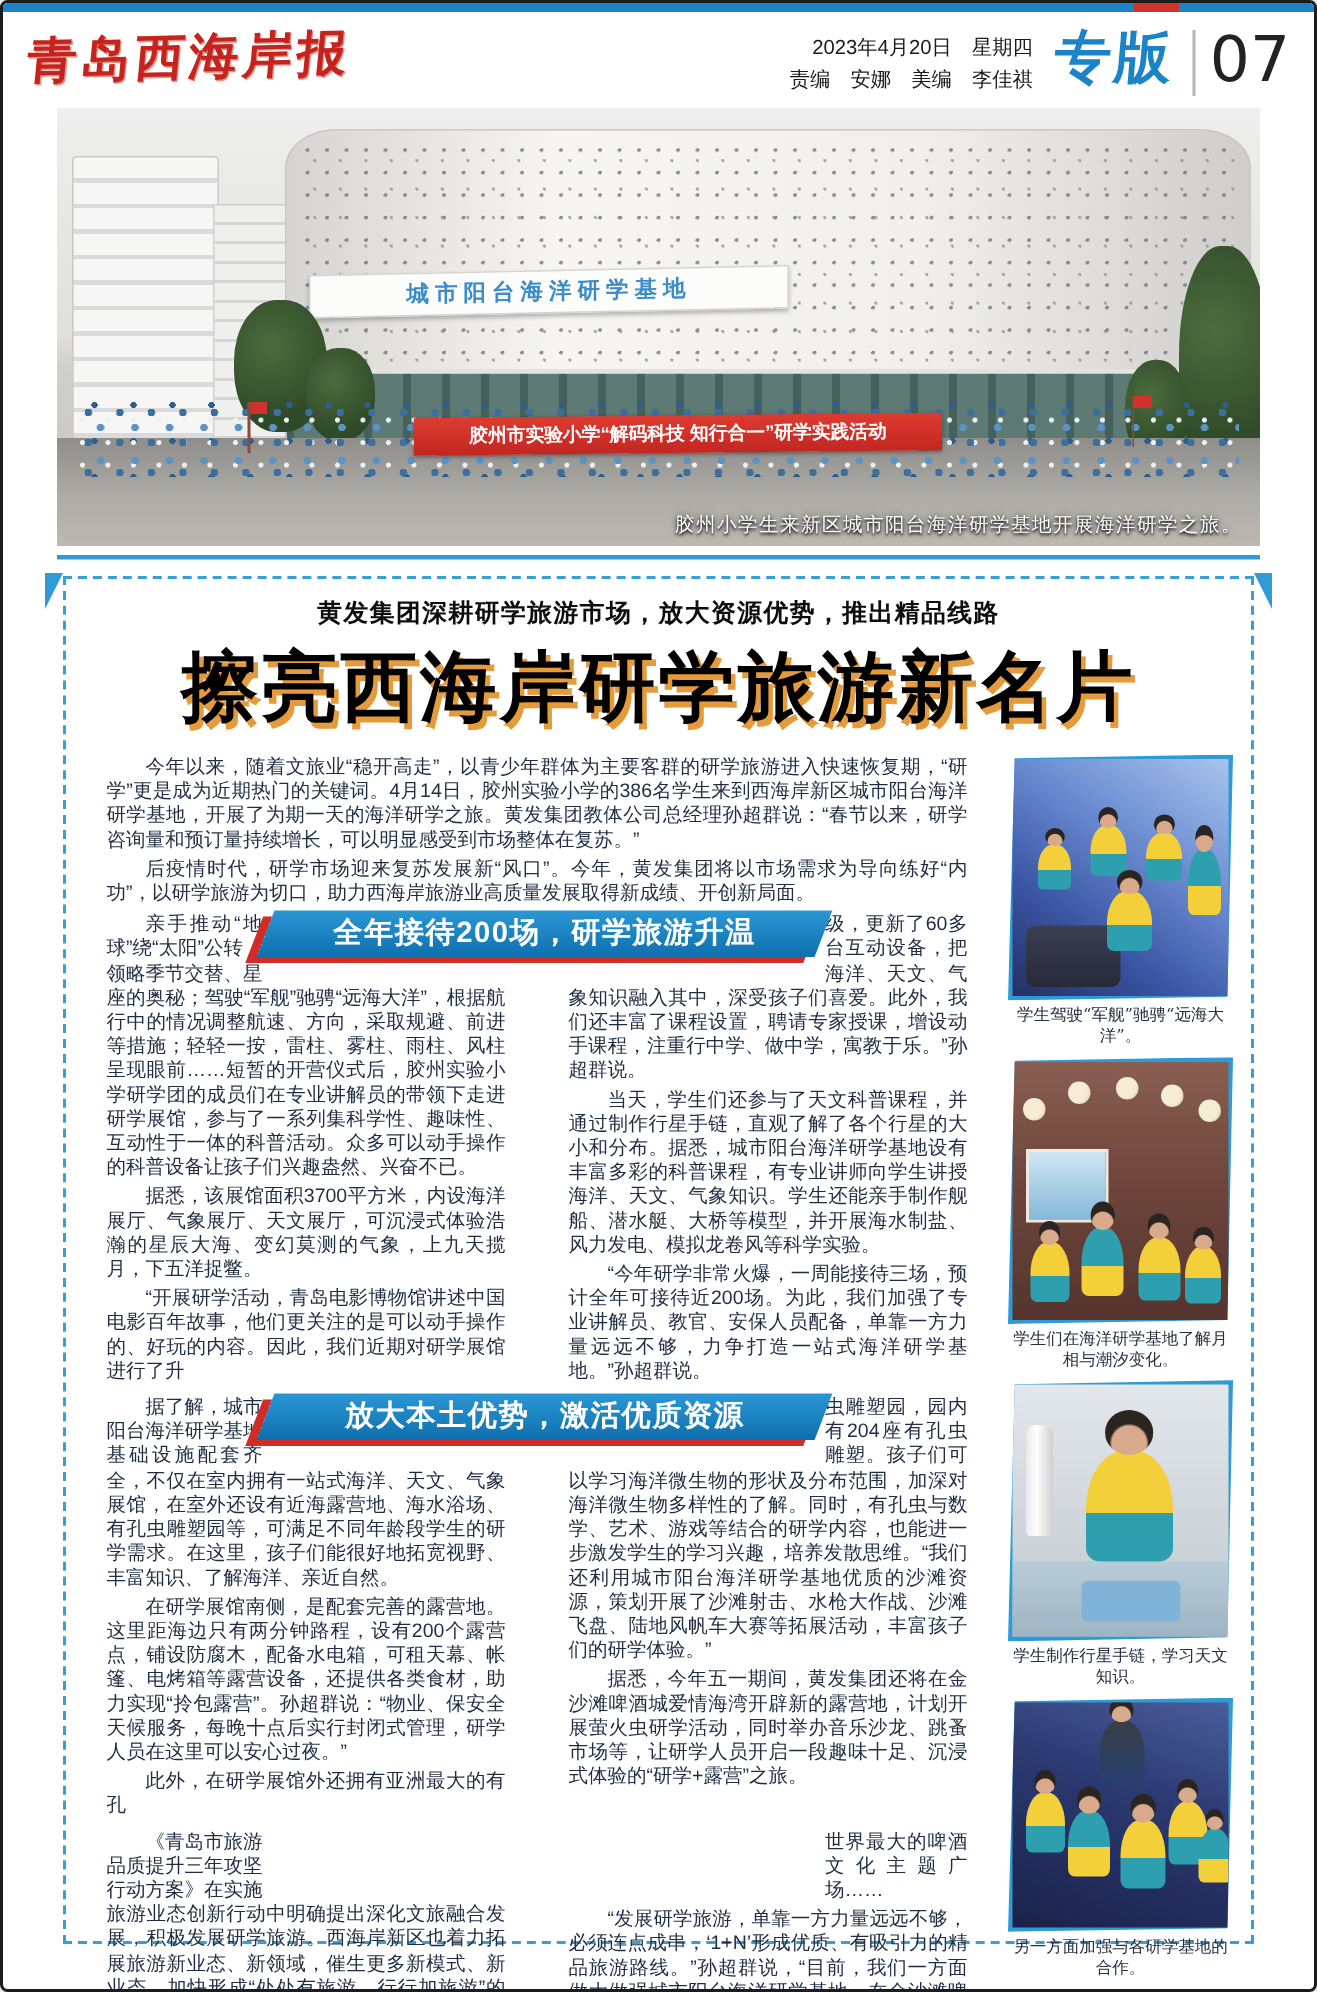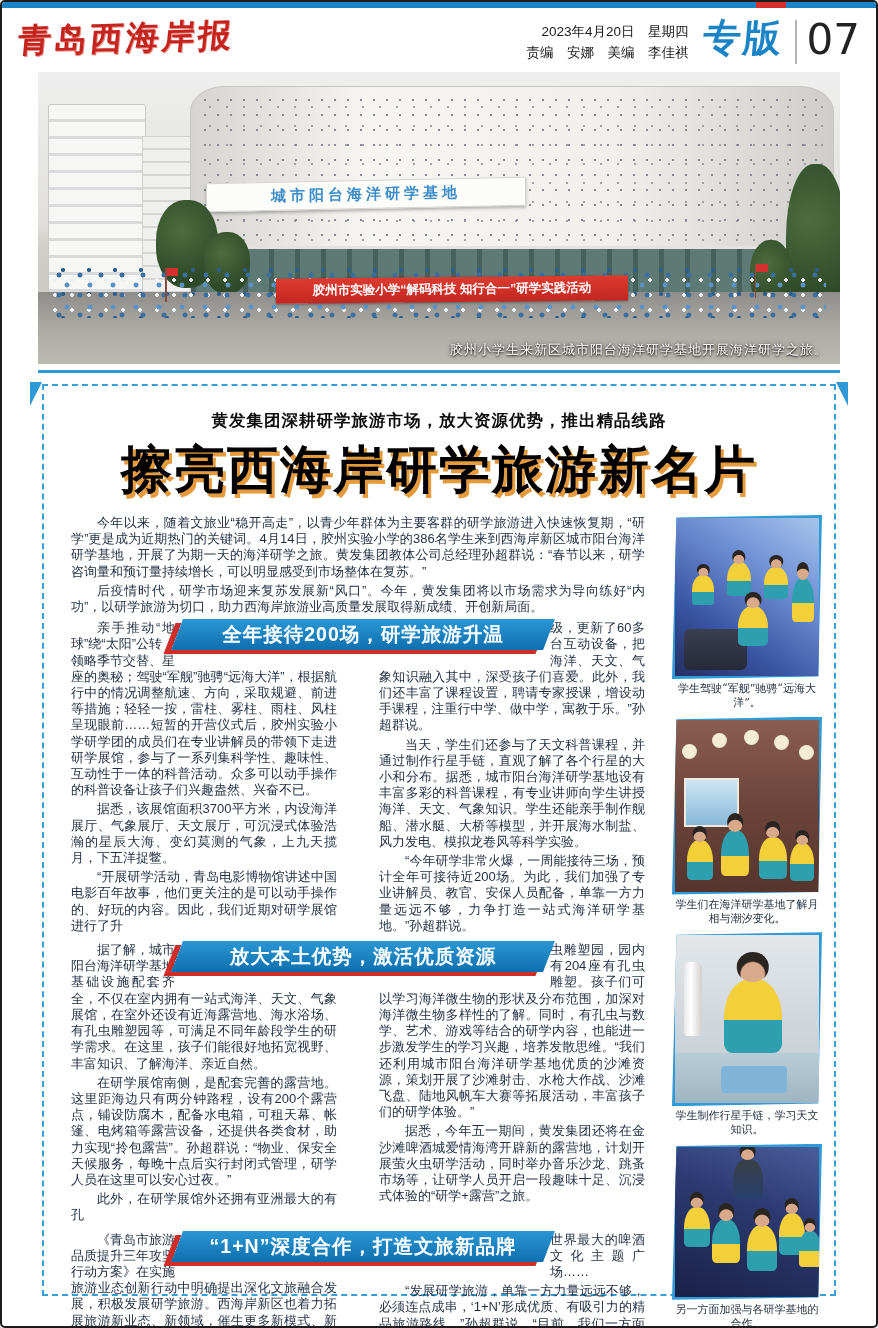--- a/index.html
+++ b/index.html
@@ -69,21 +69,21 @@
   .lp-caption { position:absolute; right:12px; bottom:5px; color:#fff; font-size:13px;
     font-family:Liberation Mono, monospace; letter-spacing:1px;
     text-shadow:0 1px 2px #000, 0 0 5px rgba(0,0,0,.65); }
   .photo-rule { height:3px; background:#2f9ad6; margin:6px 36px 0; }
   
   .article-box { position:relative; margin:11px 40px 0; border:2px dashed #35a0d8; padding:6px 12px 8px;
     height:912px; box-sizing:border-box; }
   .tri { position:absolute; width:0; height:0; }
   .tri-l { left:-14px; top:-4px; border-left:12px solid #2f9ad6; border-bottom:24px solid transparent; }
   .tri-r { right:-14px; top:-4px; border-right:12px solid #2f9ad6; border-bottom:24px solid transparent; }
-  .kicker { text-align:center; font-size:16.5px; font-weight:bold; color:#0e0e0e; margin:18px 0 4px; letter-spacing:1px; }
+  .kicker { text-align:center; font-size:16.5px; font-weight:bold; color:#0e0e0e; margin:6px 0 4px; letter-spacing:1px; }
   .headline { text-align:center; font-size:51px; font-weight:900; color:#000; margin:2px 0 10px;
     letter-spacing:2px; text-shadow:3px 4px 0 #e59a3c; }
   .body-grid { display:grid; grid-template-columns:1fr 150px; column-gap:12px; }
   .text-area { font-size:13px; line-height:16.2px; text-align:justify; }
   .text-area p { margin:0 15px 3px; text-indent:2em; }
   .text-area p.cont { text-indent:0; }
   .intro { margin-bottom:3px; }
   .sec { position:relative; display:grid; grid-template-columns:1fr 1fr; column-gap:12px; margin-top:5px; }
   .spL { float:right; width:calc(100% - 119px); height:34px; }
   .spM { float:left; width:186px; height:34px; }
@@ -194,24 +194,20 @@
             <p>此外，在研学展馆外还拥有亚洲最大的有孔</p>
           </div>
           <div class="col">
             <div class="spM"></div>
             <p class="cont">虫雕塑园，园内有204座有孔虫雕塑。孩子们可以学习海洋微生物的形状及分布范围，加深对海洋微生物多样性的了解。同时，有孔虫与数学、艺术、游戏等结合的研学内容，也能进一步激发学生的学习兴趣，培养发散思维。“我们还利用城市阳台海洋研学基地优质的沙滩资源，策划开展了沙滩射击、水枪大作战、沙滩飞盘、陆地风帆车大赛等拓展活动，丰富孩子们的研学体验。”</p>
             <p>据悉，今年五一期间，黄发集团还将在金沙滩啤酒城爱情海湾开辟新的露营地，计划开展萤火虫研学活动，同时举办音乐沙龙、跳蚤市场等，让研学人员开启一段趣味十足、沉浸式体验的“研学+露营”之旅。</p>
           </div>
         </div>
 
         <div class="sec">
-          <div class="banner">
-            <span class="bg"></span>
-            <span class="bt">“1+N”深度合作，打造文旅新品牌</span>
-          </div>
           <div class="col">
             <div class="spL"></div>
             <p>《青岛市旅游品质提升三年攻坚行动方案》在实施旅游业态创新行动中明确提出深化文旅融合发展，积极发展研学旅游。西海岸新区也着力拓展旅游新业态、新领域，催生更多新模式、新业态，加快形成“处处有旅游、行行加旅游”的全域旅游发展格局。可以看出，研学是全面提升“文旅+”新业态的一个新突破点。</p>
             <p>西海岸新区开展研学旅游具有丰富、优质的资源，由西向东连点成串。在海青茶博园可采茶、制茶、品茶，感受茶文化的魅力；明月海藻世界是集观光旅游、海洋科研于一体的现代化工业旅游景区；城市阳台是新区倾力打造的海洋研学首选目的地；青岛电影博物馆讲述中国电影百年故事；金沙滩啤酒城是</p>
           </div>
           <div class="col">
             <div class="spM"></div>
             <p class="cont">世界最大的啤酒文化主题广场……</p>
             <p>“发展研学旅游，单靠一方力量远远不够，必须连点成串，‘1+N’形成优质、有吸引力的精品旅游路线。”孙超群说，“目前，我们一方面做大做强城市阳台海洋研学基地，在金沙滩啤酒城不断丰富消防、体育等研学内容，开展全域研学、全龄研学；另一方面加强与各研学基地的合作，形成可览、可游、可学、可宿于一体的研学旅游路线。”</p>
             <p><span>未来，黄发集团将继续提升自有研学基地配套水平，加强与新区各研学基地的深度合作，积极走出去推广，打造特色鲜明的研学旅游新品牌，不断放大西海岸新区资源优势，以研学旅游新业态推动新区旅游业高质量发展。</span></p>

